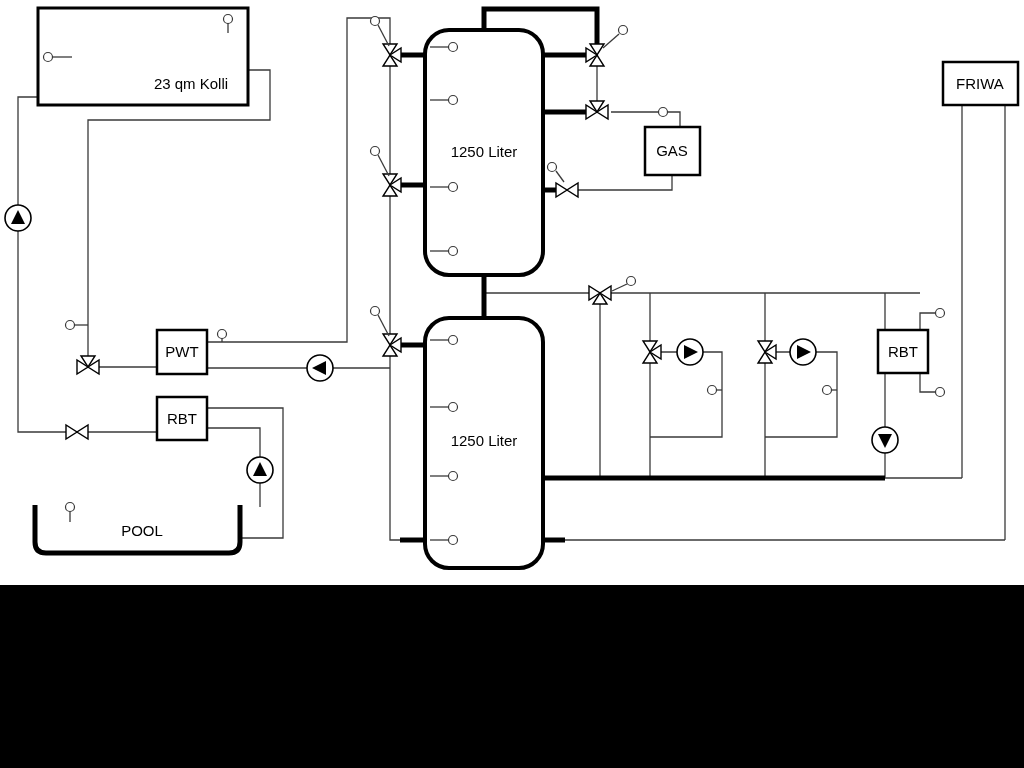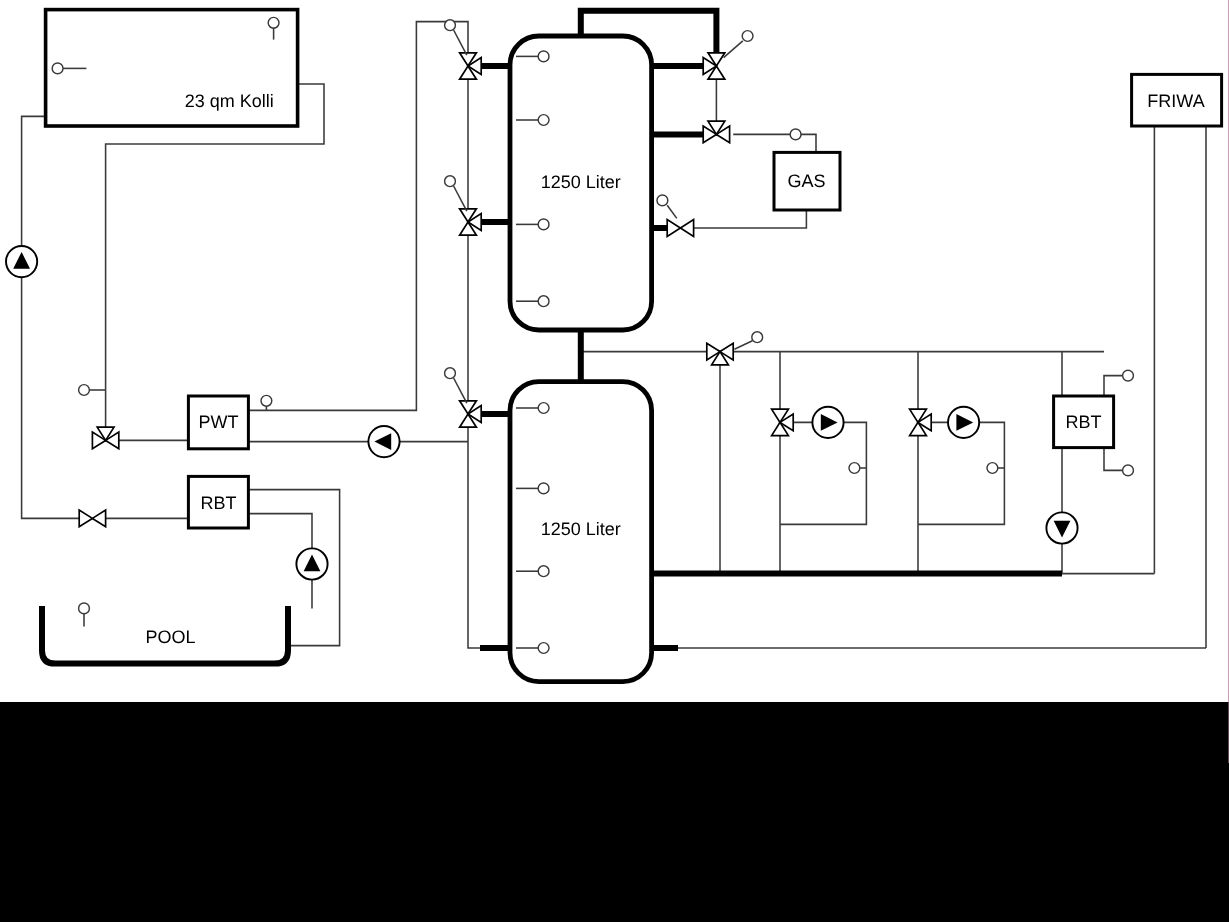--- a/index.html
+++ b/index.html
@@ -1,16 +1,16 @@
 <!DOCTYPE html>
 <html><head>
 <meta charset="utf-8">
 <style>
   html,body{margin:0;padding:0;background:#000;}
-  .stage{position:relative;width:1024px;height:768px;background:#ec4899;overflow:hidden;}
+  .stage{position:relative;width:1024px;height:768px;background:#c4b5fd;overflow:hidden;}
   svg{display:block}
   .thin{stroke:#3a3a3a;stroke-width:1.3;fill:none}
   .thick{stroke:#000;stroke-width:5;fill:none}
   .box{fill:#fff;stroke:#000;stroke-width:2.5}
   .box-heavy{fill:#fff;stroke:#000;stroke-width:3}
   .tank{fill:#fff;stroke:#000;stroke-width:4}
   .pool{fill:none;stroke:#000;stroke-width:5}
   .pump-body{fill:#fff;stroke:#000;stroke-width:1.6}
   .tri{fill:#000;stroke:none}
   .valve{fill:#fff;stroke:#000;stroke-width:1.4;stroke-linejoin:miter}

